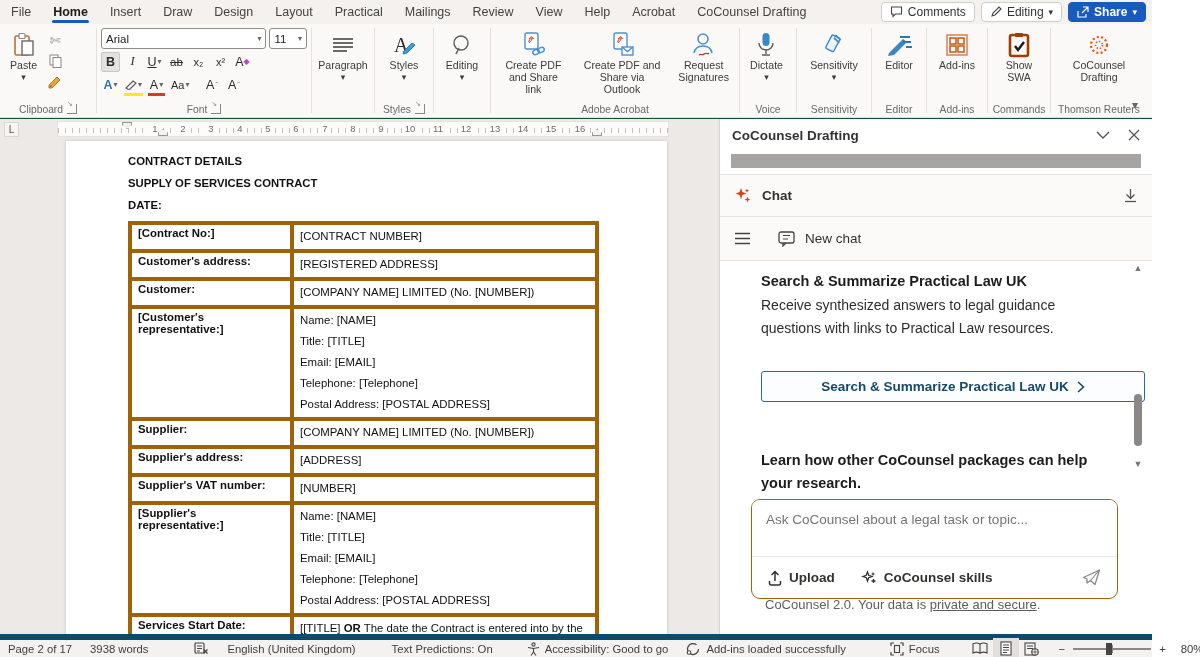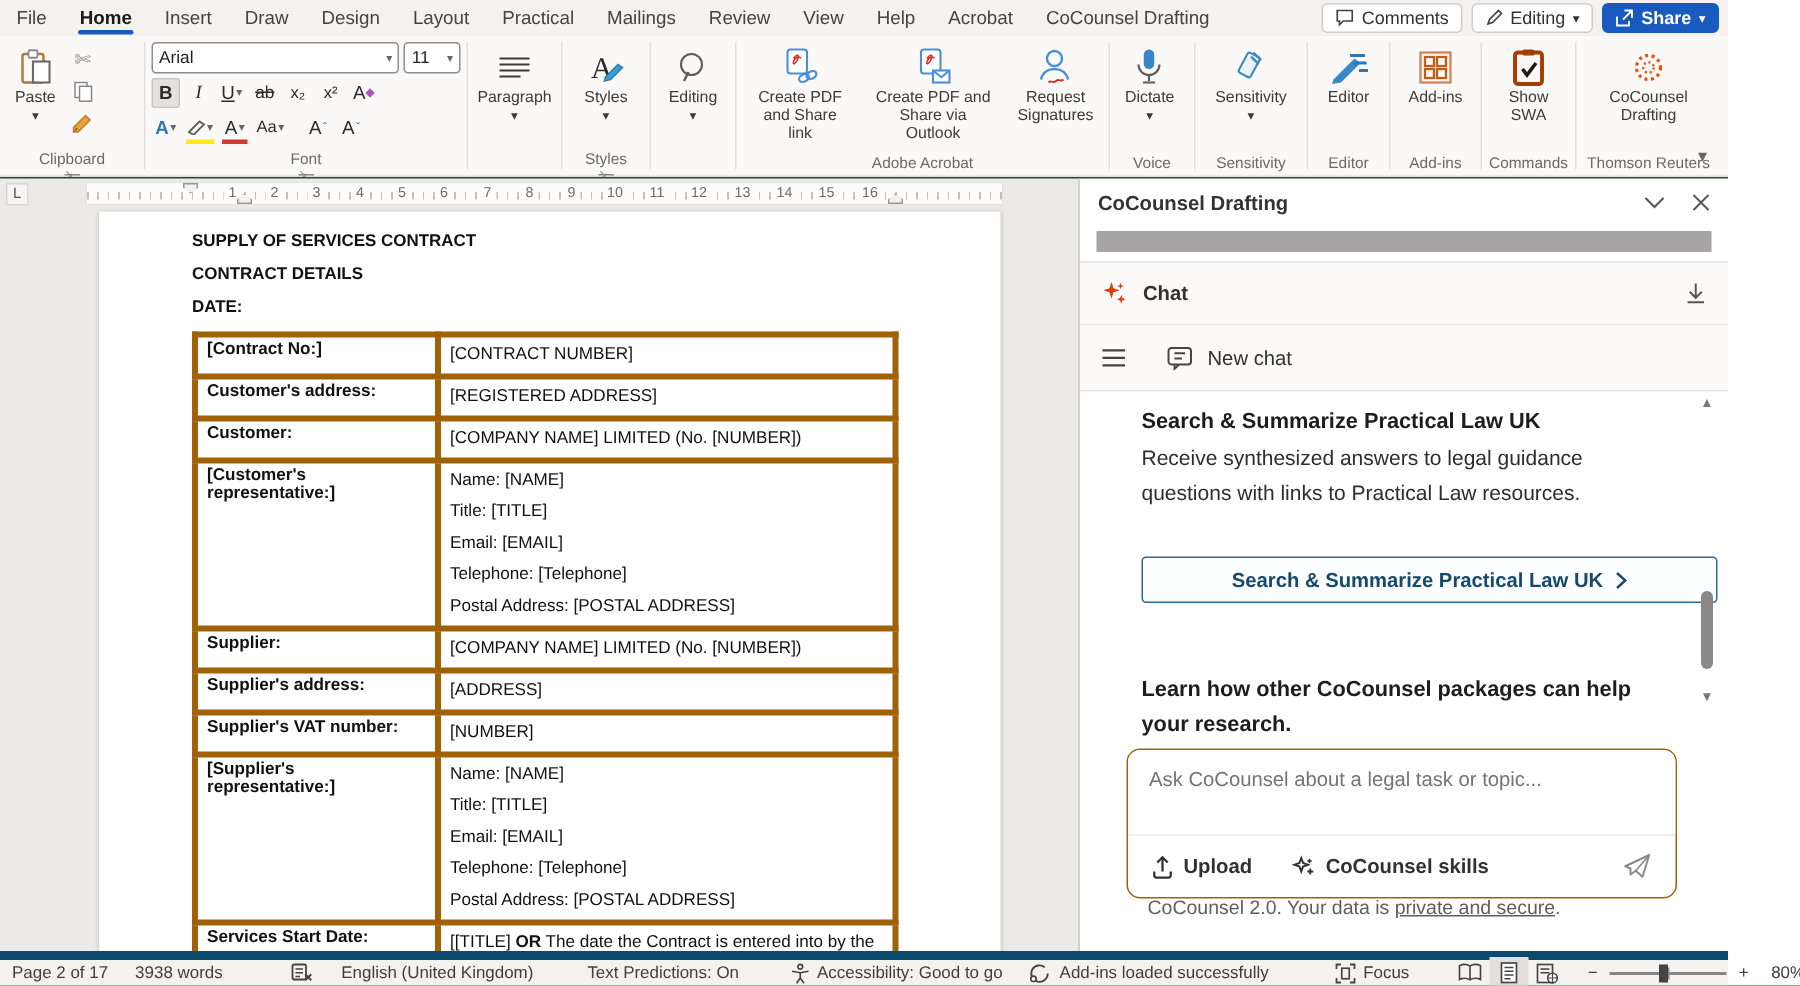--- a/index.html
+++ b/index.html
@@ -19,21 +19,21 @@
     border:1px solid #cfcdcb; border-radius:4px; background:#fff; font-size:12px; color:#333; }
   .sharebtn { background:#185abd; border-color:#185abd; color:#fff; font-weight:bold; }
   .caret { font-size:9px; color:inherit; }
 
   
   .ribbon { position:absolute; top:24px; left:0; right:0; height:94px; background:#fbf9f8;
     border-bottom:1px solid #e1dedb; display:flex; align-items:stretch; }
   .rgroup { display:flex; flex-direction:column; padding:3px 4px 0 4px; }
   .rcontent { flex:1; display:flex; align-items:flex-start; }
   .rlabel { height:16px; display:flex; align-items:center; justify-content:center; gap:4px;
-    font-size:10.3px; color:#6a6a6a;flex-direction:column; }
+    font-size:10.3px; color:#6a6a6a; }
   .rsep { width:1px; background:#e3e0dd; margin:4px 0; }
   .bigbtn { display:flex; flex-direction:column; align-items:center; justify-content:flex-start;
     padding:4px 6px 0 6px; font-size:10.6px; color:#3b3b3b; text-align:center; line-height:12px;
     border-radius:3px; }
   .bigbtn .ic { height:28px; display:flex; align-items:center; justify-content:center; }
   .launcher { width:10px; height:10px; border:1px solid #8a8886; border-top:none; border-left:none;
     position:relative; }
   .launcher::after { content:"\2198"; position:absolute; left:0px; top:-4px; font-size:7px; color:#8a8886; }
 
   .smallcol { display:flex; flex-direction:column; gap:3px; padding:4px 2px; }
@@ -525,22 +525,22 @@
       <span class="rnum" style="left:459px;">14</span>
       <span class="rnum" style="left:487px;">15</span>
       <span class="rnum" style="left:516px;">16</span>
       <span class="marker m-first" style="left:64px;"></span>
       <span class="marker m-hang" style="left:100px;"></span>
       <span class="marker m-hang" style="left:534px;"></span>
     </div>
 
     <div class="page">
       <div class="pagepad">
+        <div class="doctitle">CONTRACT DETAILS</div>
         <div class="doctitle">SUPPLY OF SERVICES CONTRACT</div>
-        <div class="doctitle">CONTRACT DETAILS</div>
         <div class="doctitle">DATE:</div>
         <table class="doc">
           <tbody>
               <tr>
                 <td class="c1">[Contract No:]</td>
                 <td class="c2">
                   <div class="cellline">[CONTRACT NUMBER]</div>
                 </td>
               </tr>
           <tr>

